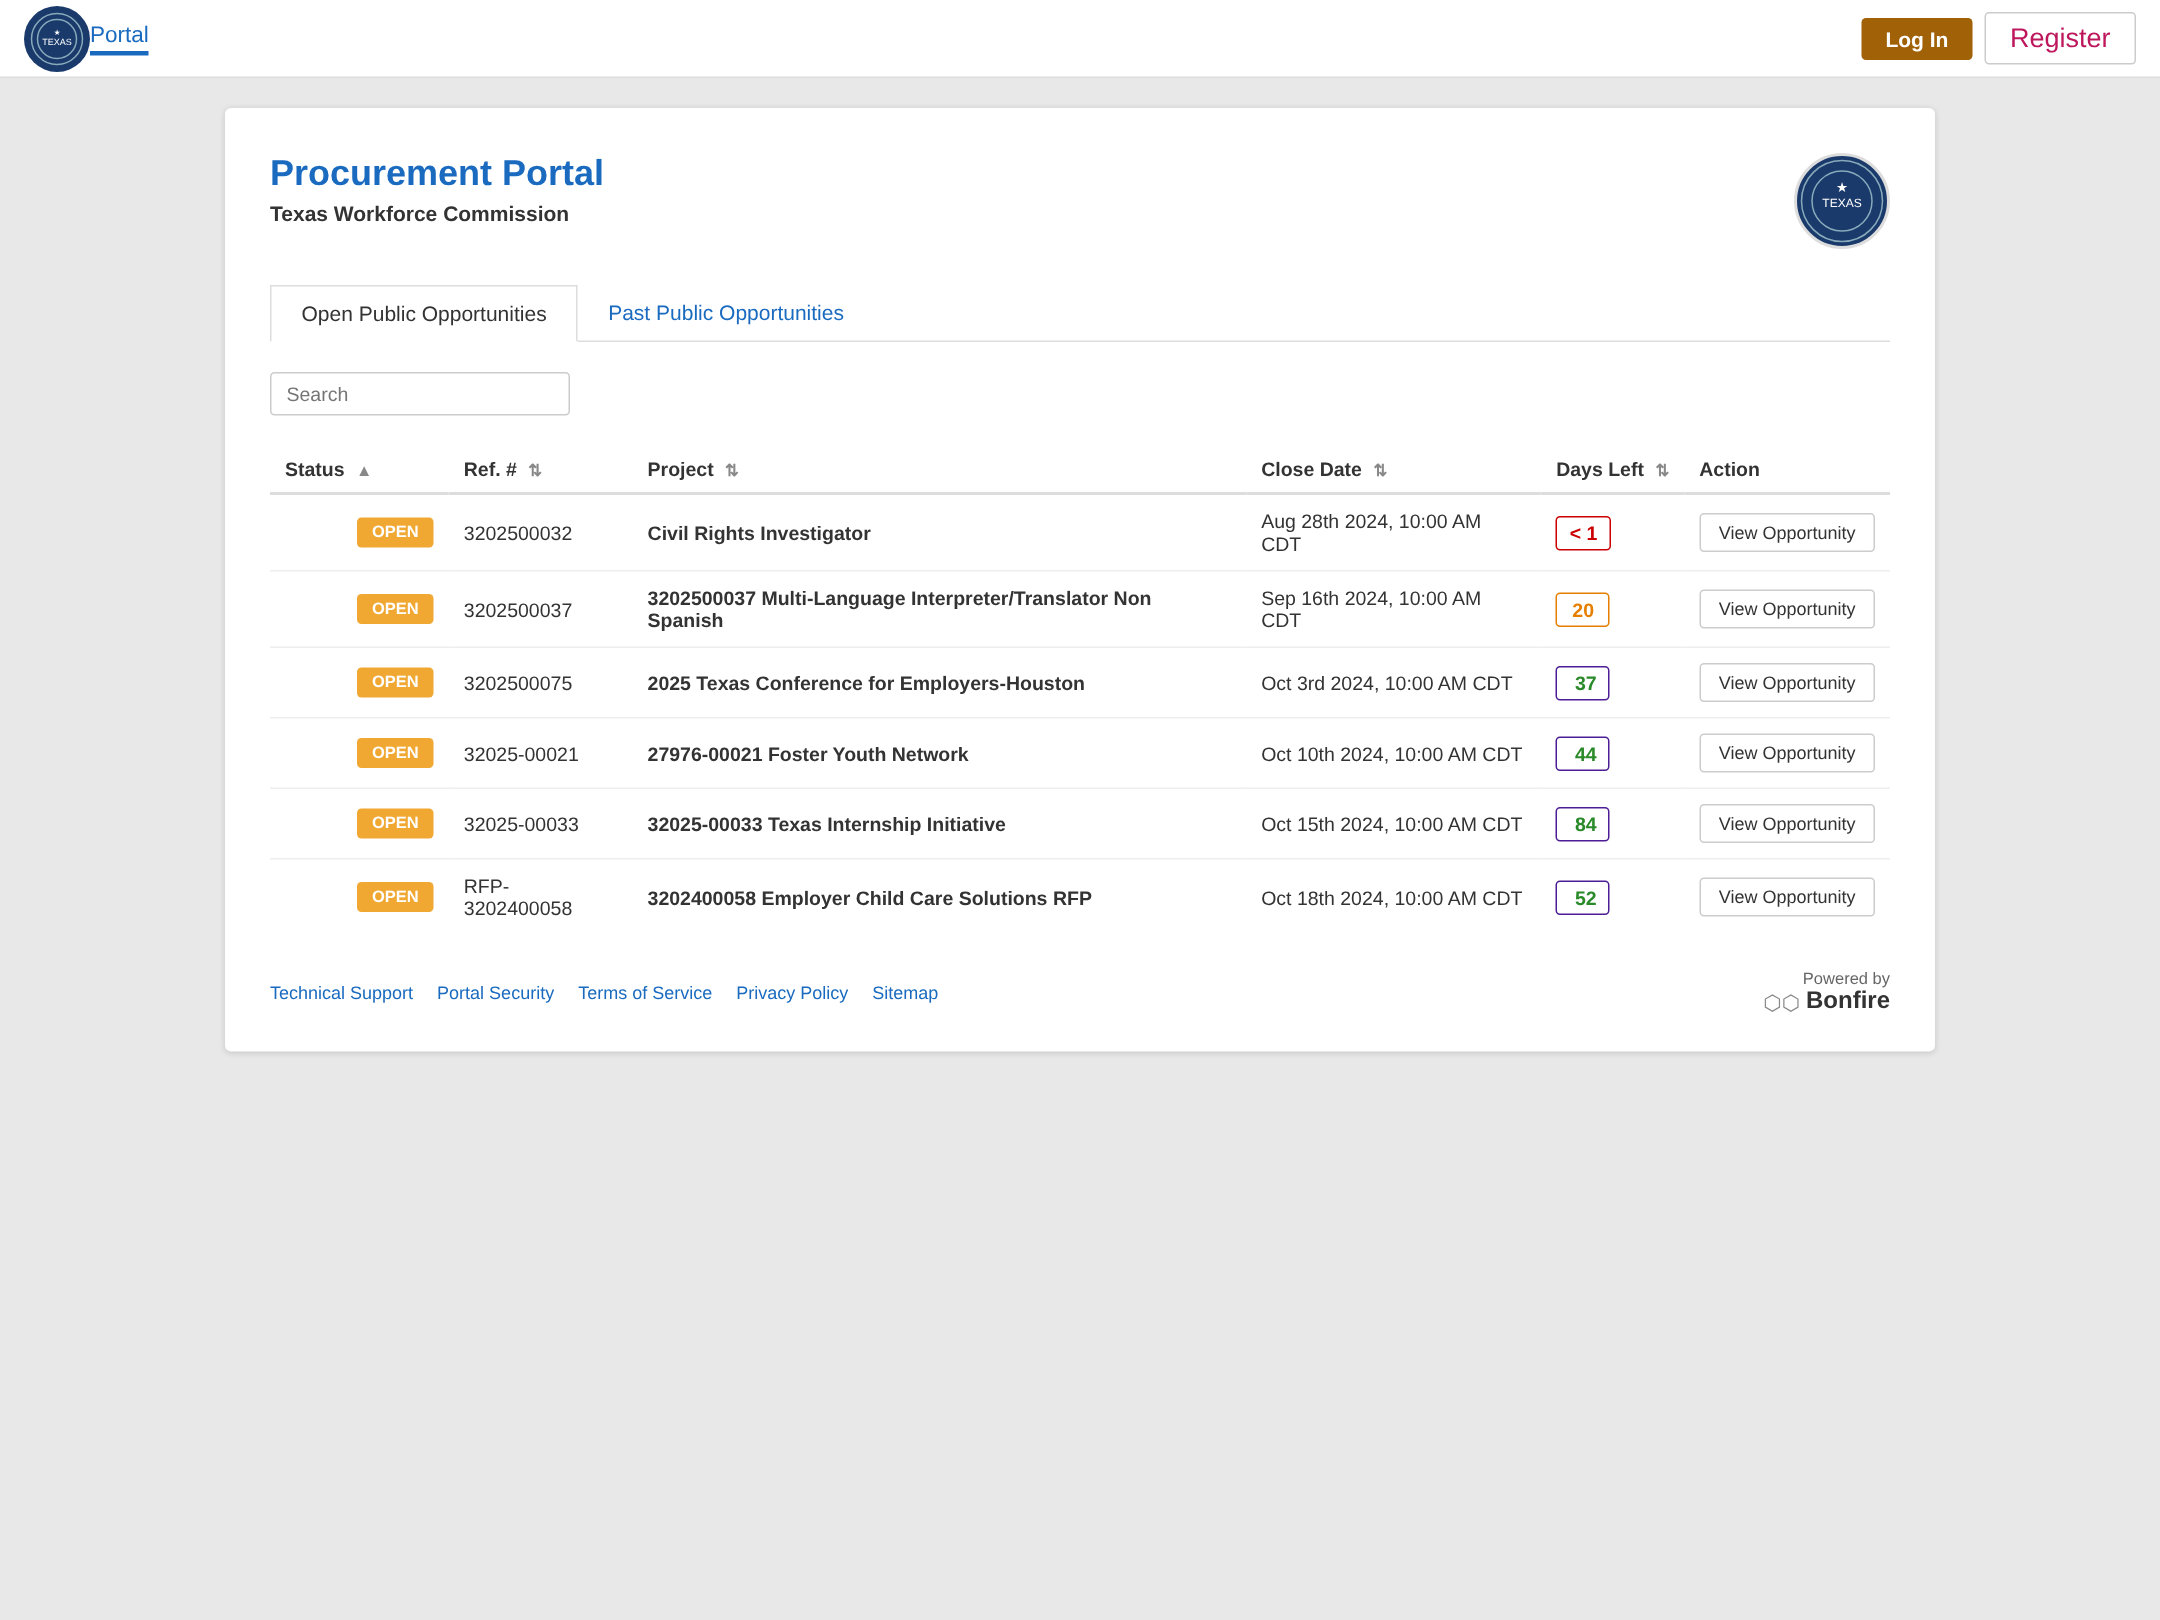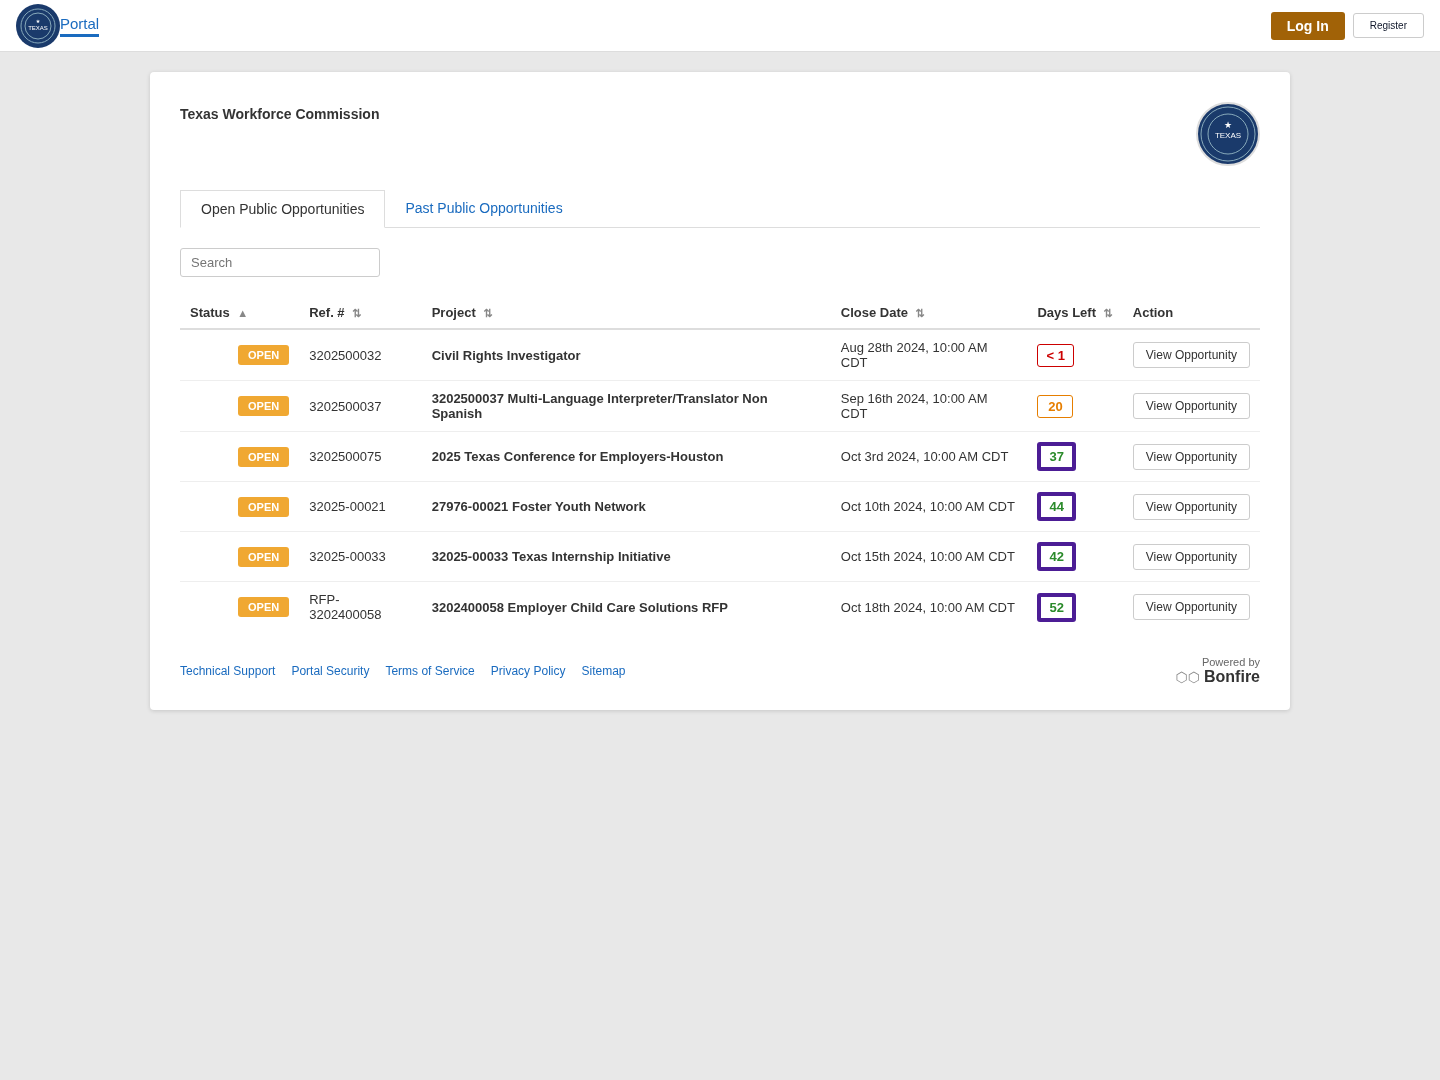--- a/index.html
+++ b/index.html
@@ -40,25 +40,25 @@
       color: #fff;
       border: none;
       padding: 6px 16px;
       border-radius: 3px;
       font-size: 14px;
       cursor: pointer;
       font-weight: bold;
     }
     .btn-register {
       background: #fff;
-      color: #0f172a;
+      color: #be185d;
       border: 1px solid #ccc;
       padding: 6px 16px;
       border-radius: 3px;
-      font-size: 10px;
+      font-size: 18px;
       cursor: pointer;
     }
 
     
     .main-container {
       max-width: 1140px;
       margin: 20px auto;
       background: #fff;
       border-radius: 4px;
       box-shadow: 0 1px 4px rgba(0,0,0,0.15);
@@ -171,21 +171,21 @@
       display: inline-block;
       padding: 3px 8px;
       border-radius: 3px;
       font-weight: bold;
       font-size: 13px;
       min-width: 36px;
       text-align: center;
     }
     .days-red { color: #cc0000; border: 1px solid #cc0000; }
     .days-orange { color: #e67e00; border: 1px solid #e67e00; }
-    .days-green { color: #2a8a2a; border: 4px solid #4c1d95; text-align: right; }
+    .days-green { color: #2a8a2a; border: 1px solid #4c1d95; text-align: right; }
 
     .btn-view {
       background: #fff;
       color: #333;
       border: 1px solid #ccc;
       padding: 5px 12px;
       border-radius: 3px;
       font-size: 12px;
       cursor: pointer;
       white-space: nowrap;
@@ -259,20 +259,21 @@
   <div class="nav-right">
     <button class="btn-login">Log In</button>
     <button class="btn-register">Register</button>
   </div>
 </nav>
 
 <div class="main-container">
 
   <div class="portal-header">
     <div>
+      <div class="portal-title">Procurement Portal</div>
       <div class="portal-subtitle">Texas Workforce Commission</div>
     </div>
     <div class="logo-circle-large">
       <svg width="56" height="56" viewBox="0 0 56 56">
         <circle cx="28" cy="28" r="27" fill="#1a3a6b" stroke="#8ab" stroke-width="1"></circle>
         <circle cx="28" cy="28" r="20" fill="none" stroke="#8ab" stroke-width="1"></circle>
         <text x="28" y="32" text-anchor="middle" fill="#fff" font-size="8" font-family="Arial">TEXAS</text>
         <text x="28" y="22" text-anchor="middle" fill="#fff" font-size="9" font-family="Arial">★</text>
       </svg>
     </div>
@@ -377,21 +378,21 @@
       </td>
     </tr>
         <tr>
       <td>
         <span class="badge-open">OPEN</span>
       </td>
       <td>32025-00033</td>
       <td><span class="project-bold">32025-00033 Texas Internship Initiative</span></td>
       <td>Oct 15th 2024, 10:00 AM CDT</td>
       <td>
-        <span class="days-badge days-green">42</span>
+        <span class="days-badge days-green">84</span>
       </td>
       <td>
         <button class="btn-view">View Opportunity</button>
       </td>
     </tr>
         <tr>
       <td>
         <span class="badge-open">OPEN</span>
       </td>
       <td>RFP-3202400058</td>

